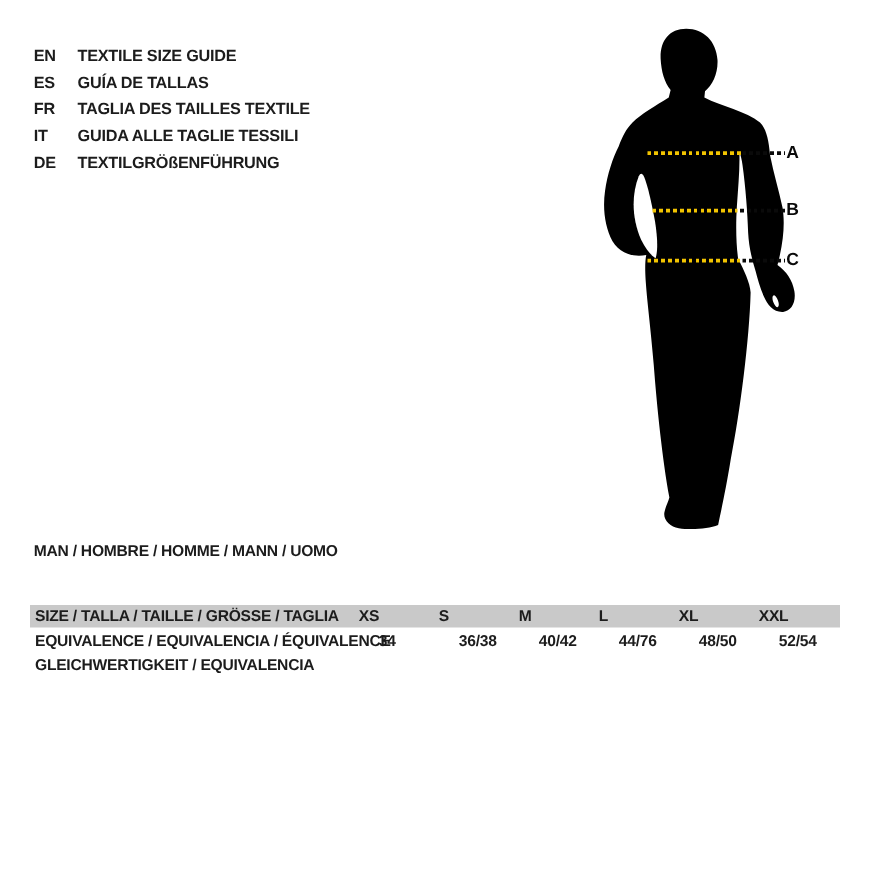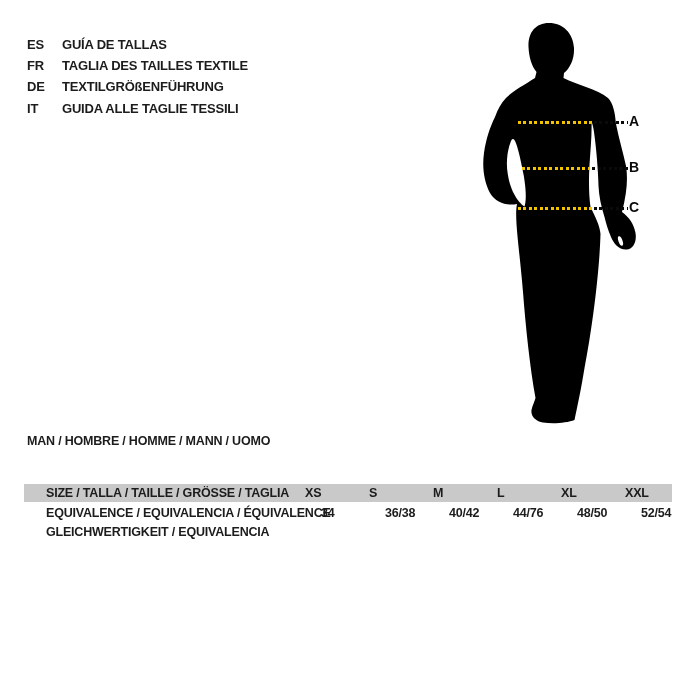--- a/index.html
+++ b/index.html
@@ -79,53 +79,56 @@
     left: 24px;
     top: 484px;
     width: 648px;
     font-size: 12.5px;
     font-weight: 700;
     letter-spacing: -0.2px;
   }
   .tbl-grid {
     display: grid;
     grid-template-columns: 263px repeat(6, 64px);
-    padding-left: 18px;
   }
   .header-bar {
     height: 18px;
     align-items: center;
   }
   .tbl-label { padding-left: 4px; white-space: nowrap; }
   .tbl-cell { text-align: left; white-space: nowrap; }
   .equiv-row { margin-top: 2px; align-items: start; }
   .equiv-label div { line-height: 19px; white-space: nowrap; }
   .equiv-row .tbl-cell { line-height: 19px; margin-left: 16px; }
 </style>
 </head>
 <body>
 
 <div id="stage">
 
   <div class="lang-list">
     <div class="lang-row">
+      <span class="lang-code">EN</span>
+      <span class="lang-label">TEXTILE SIZE GUIDE</span>
+    </div>
+    <div class="lang-row">
       <span class="lang-code">ES</span>
       <span class="lang-label">GUÍA DE TALLAS</span>
     </div>
     <div class="lang-row">
       <span class="lang-code">FR</span>
       <span class="lang-label">TAGLIA DES TAILLES TEXTILE</span>
     </div>
     <div class="lang-row">
+      <span class="lang-code">IT</span>
+      <span class="lang-label">GUIDA ALLE TAGLIE TESSILI</span>
+    </div>
+    <div class="lang-row">
       <span class="lang-code">DE</span>
       <span class="lang-label">TEXTILGRÖßENFÜHRUNG</span>
-    </div>
-    <div class="lang-row">
-      <span class="lang-code">IT</span>
-      <span class="lang-label">GUIDA ALLE TAGLIE TESSILI</span>
     </div>
   </div>
 
   <svg class="silhouette-svg" viewBox="0 0 700 700" aria-hidden="true">
     <path fill="#000000" d="
       M 549 23
       C 563 23 573 33 574 48
       C 574.5 59 570 68 564 73
       L 563.5 78
       C 577 85 597 89 608 98

